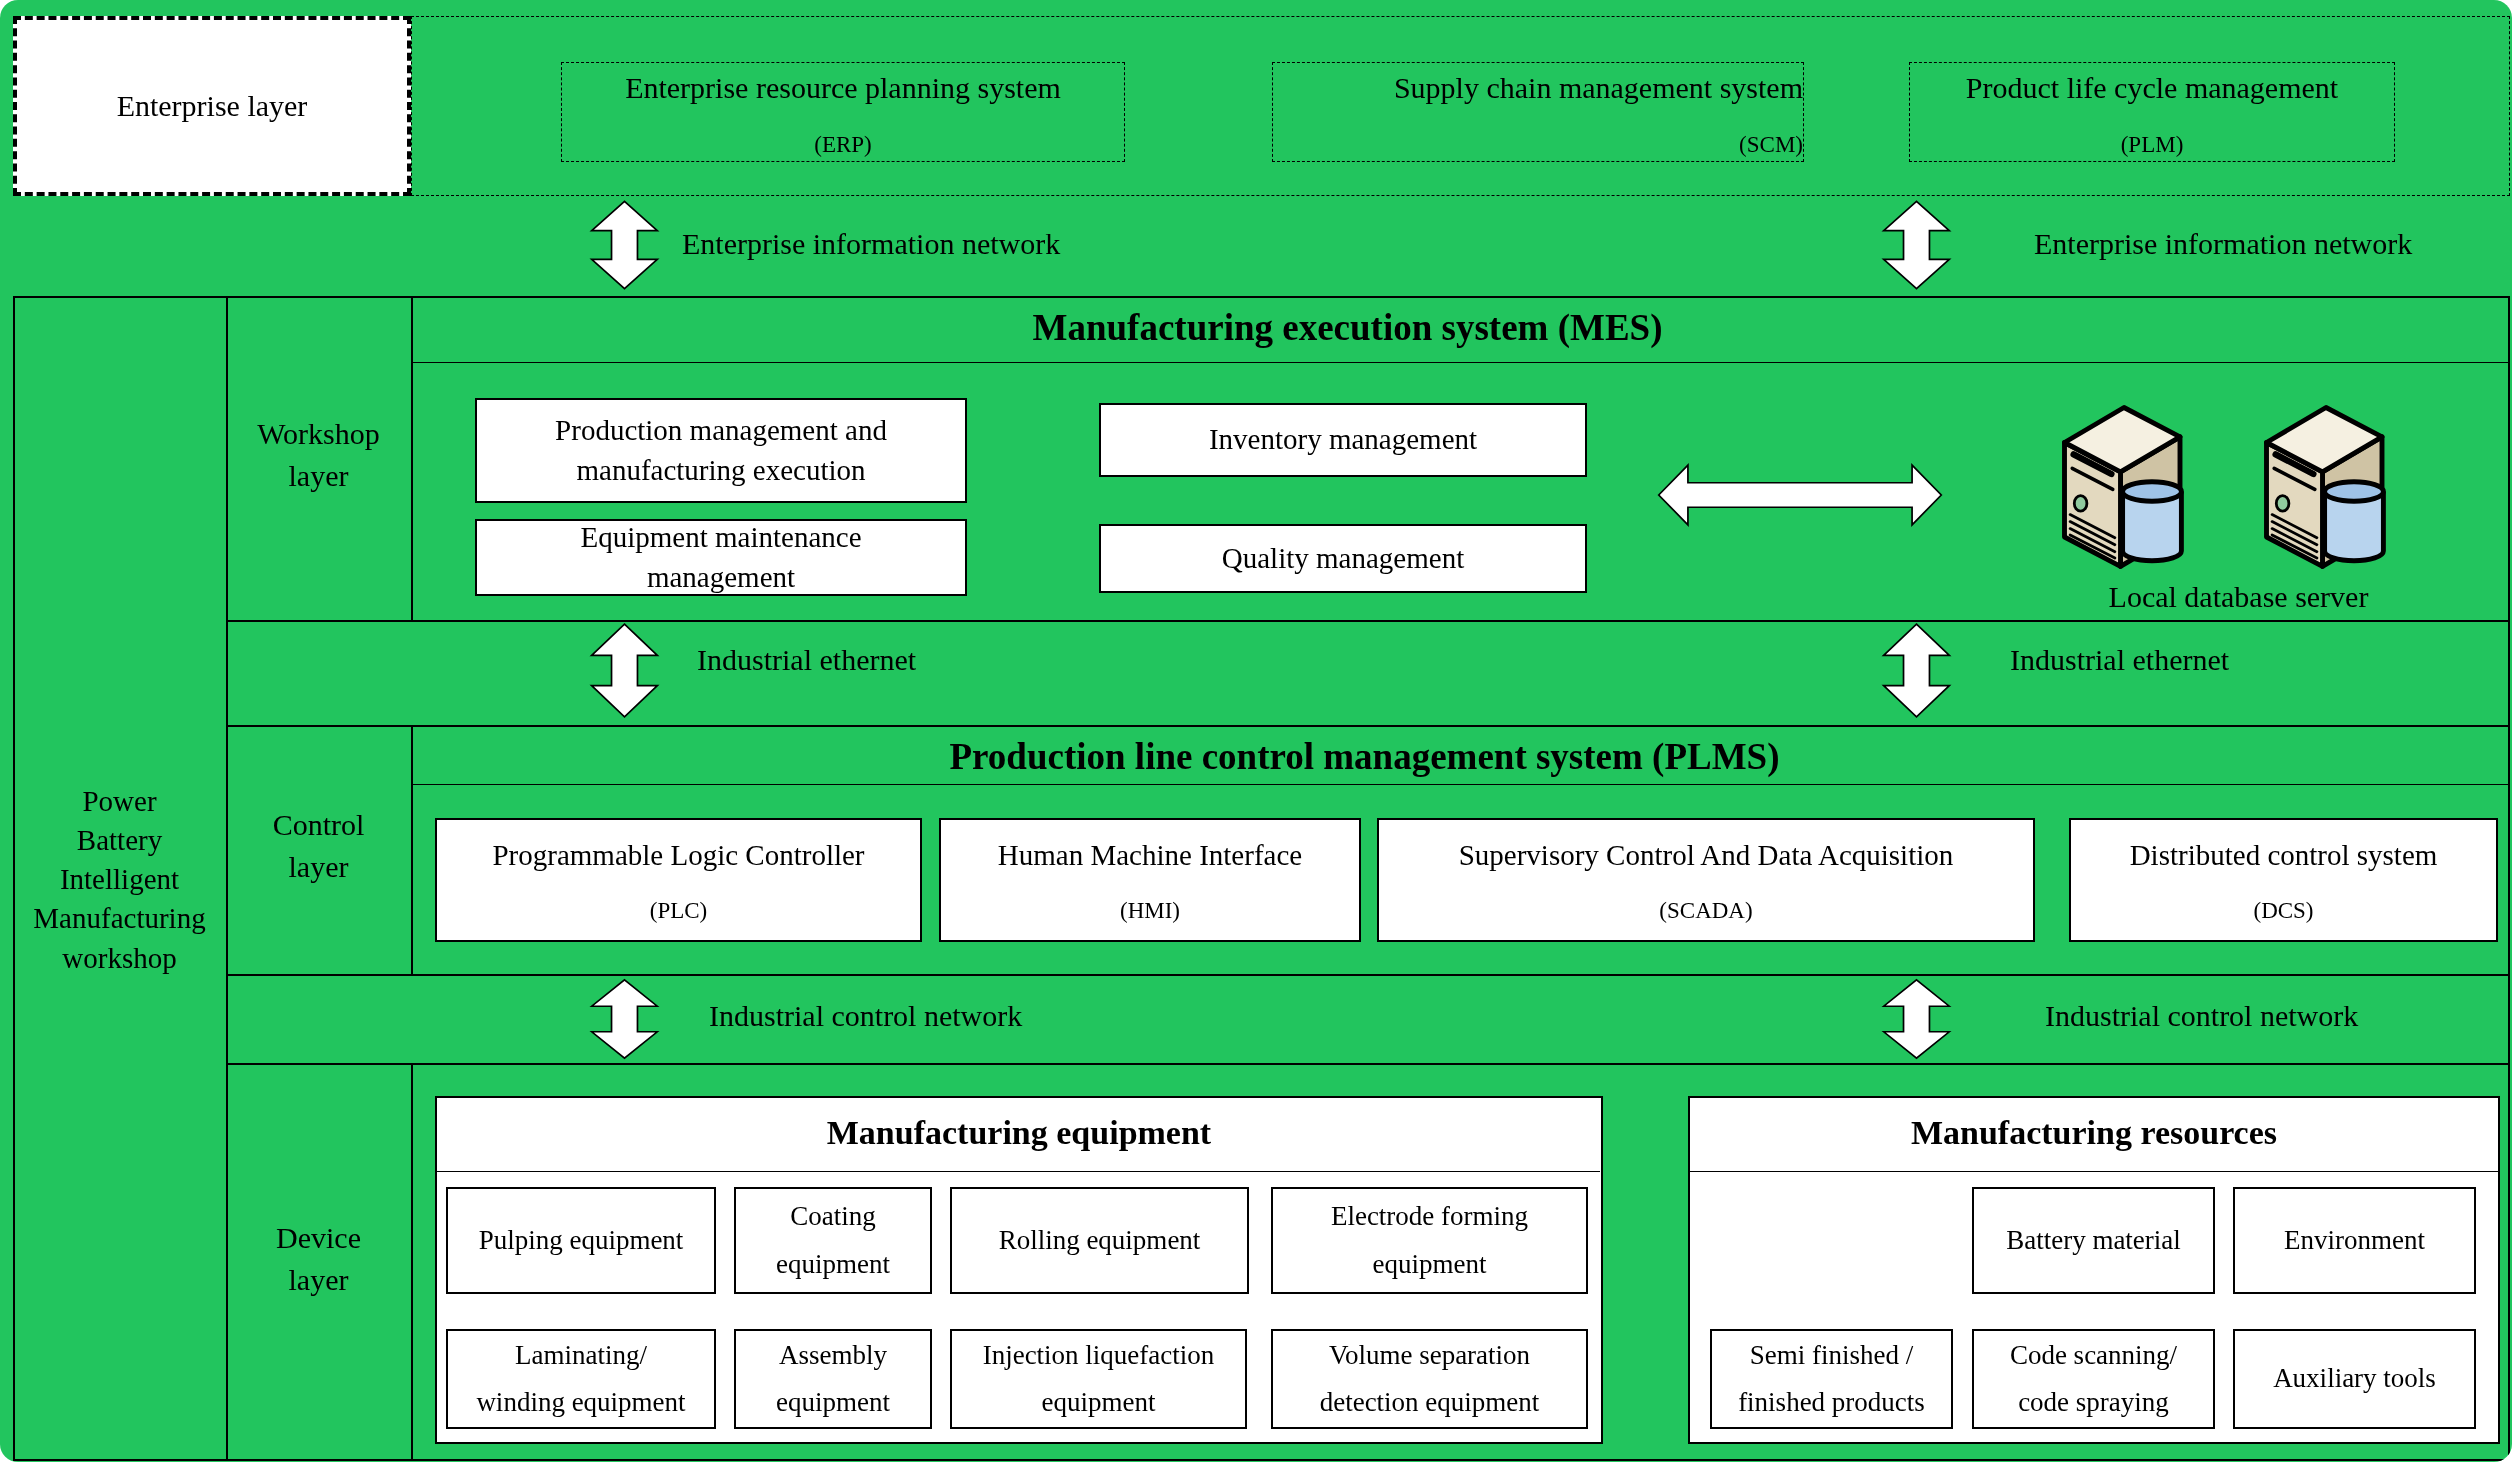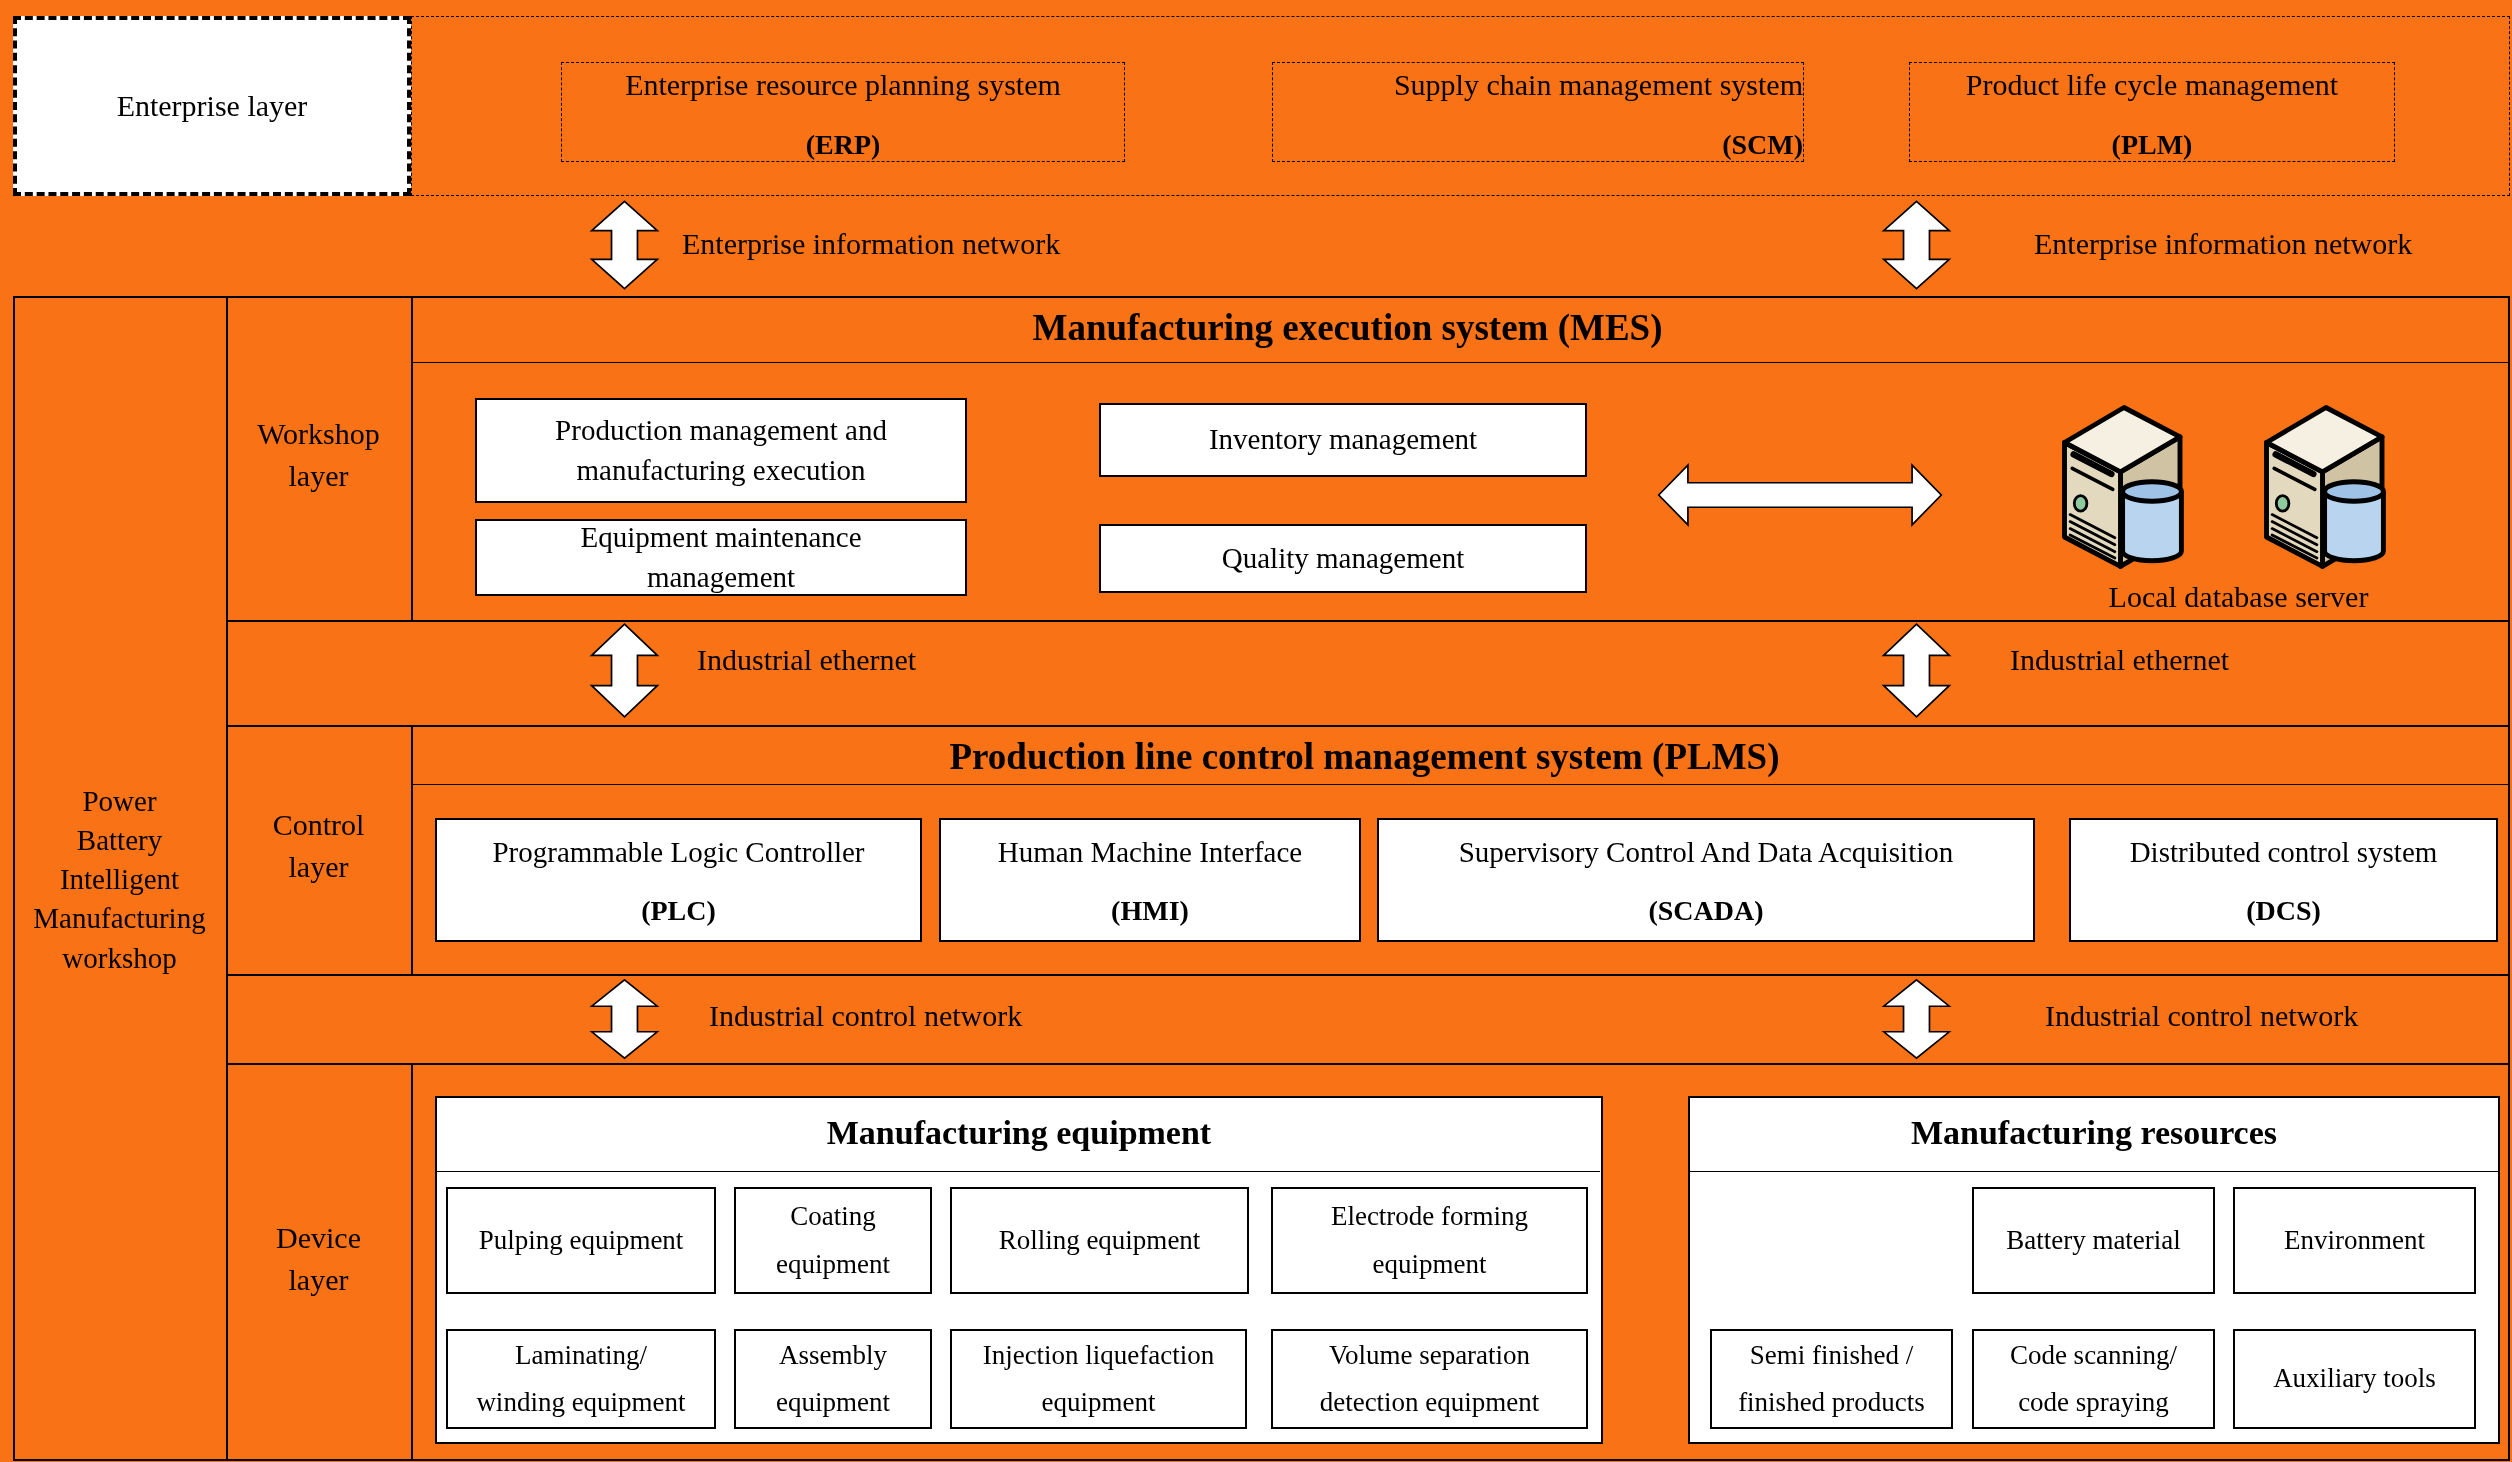--- a/index.html
+++ b/index.html
@@ -1,32 +1,32 @@
 <!DOCTYPE html>
 <html style="--line: #000000; --server_top: #f5f0e1; --server_body: #e3d9bf; --server_side: #cfc3a4; --cylinder: #b8d4ee; --cylinder_top: #9fc3e7; --led: #8fca9e;font-size:11px"><head>
 <meta charset="utf-8">
 <style>
   html,body{margin:0;padding:0;background:#fff;}
   #canvas{
-    position:relative;width:2512px;height:1462px;background:#f97316;
-    font-family:"Liberation Serif","DejaVu Serif",serif;color:#000;overflow:hidden;
+    position:relative;width:2512px;height:1462px;background:#22c55e;
+    font-family:"Liberation Serif","DejaVu Serif",serif;color:#000;overflow:hidden;border-radius:18px;
   }
   .abs{position:absolute;box-sizing:border-box;}
   .center{display:flex;flex-direction:column;align-items:center;justify-content:center;text-align:center;}
   .solid{border:2.1px solid var(--line);background:#fff;}
   .dotted{border:1.4px dashed var(--line);}
   .dashed-thick{border:4.1px dashed var(--line);background:#fff;}
   .hline{background:var(--line);height:2.1px;}
   .vline{background:var(--line);width:2.1px;}
   .t42{font-size:29px;line-height:1.35;}
   .t44{font-size:30px;line-height:1.4;}
   .t40{font-size:27px;line-height:1.75;}
   .title-bold{font-size:37px;font-weight:bold;text-align:center;}
   .sub-bold{font-size:34px;font-weight:bold;text-align:center;}
-  .abbr{font-size:28px;margin-top:23px;font-weight:bold;}
+  .abbr{font-size:23px;margin-top:23px;}
   .netlabel{font-size:30px;white-space:nowrap;}
   svg{display:block;}
 </style>
 </head>
 <body>
 
 <div id="canvas">
 
   <div class="abs dotted" style="left:411px;top:16.4px;width:2099px;height:180px;"></div>
   <div class="abs dashed-thick center t44" style="left:13px;top:16.4px;width:398px;height:180px;">

